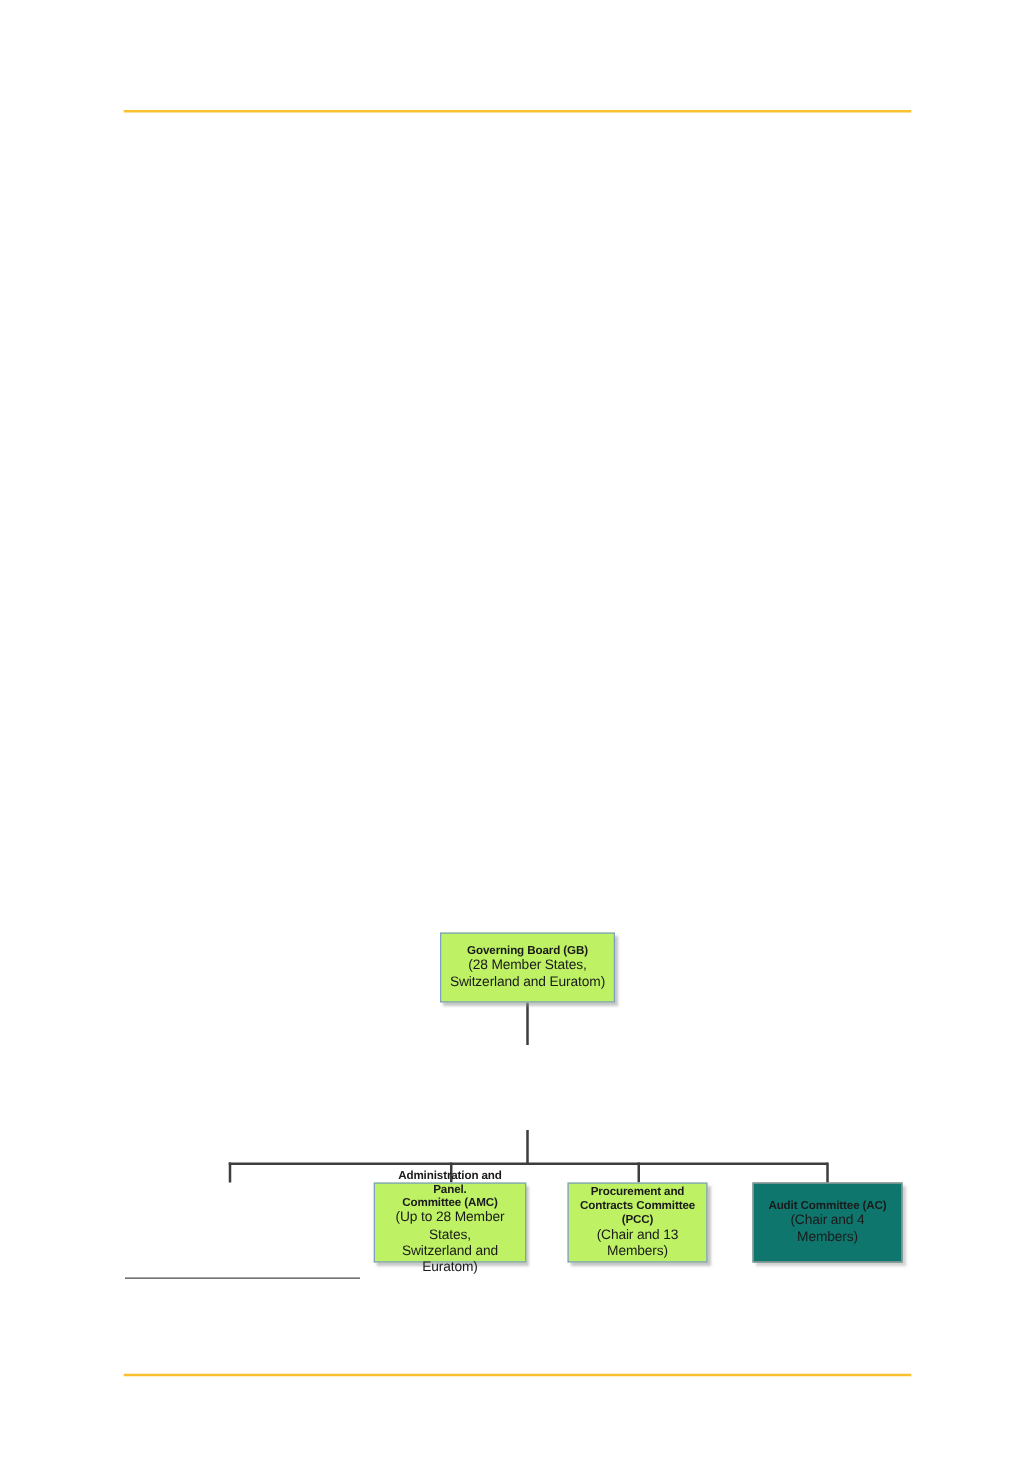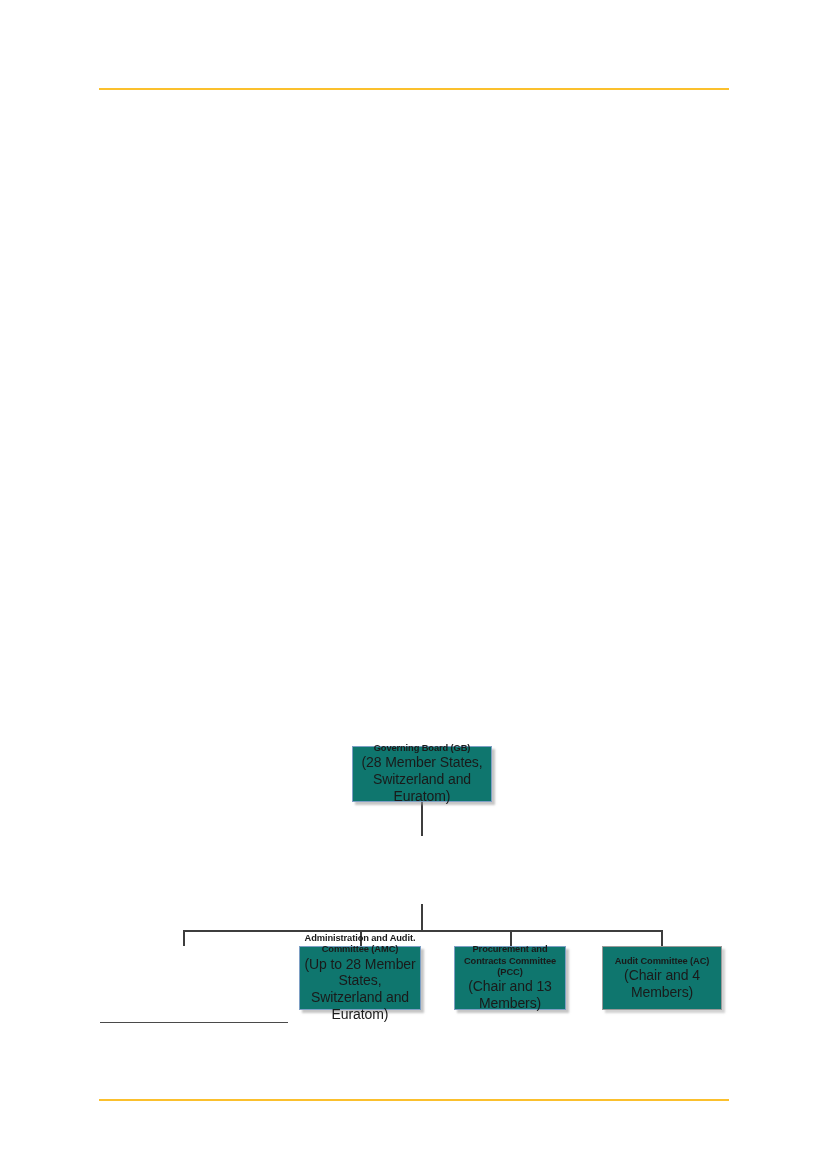--- a/index.html
+++ b/index.html
@@ -49,39 +49,39 @@
     position: absolute;
     left: 0;
     top: 0;
     width: 827px;
     height: 1170px;
   }
 
   .node {
     position: absolute;
     box-sizing: border-box;
-    background: #0f766e;
+    background: #bef264;
     border: 1.4px solid #7e9fc4;
     box-shadow: 2.5px 2.5px 2px rgba(150,150,150,0.55);
     text-align: center;
     display: flex;
     flex-direction: column;
     align-items: center;
     justify-content: center;
     padding: 3px 4px;
     line-height: 1.2;
     z-index: 3;
   }
   .node .title {
     font-weight: bold;
     font-size: 9.3px;
     letter-spacing: -0.1px;
   }
   .node .sub {
-    font-size: 14px;
+    font-size: 11px;
     letter-spacing: -0.1px;
   }
   .node.plain {
     background: #0f766e;
     border: 1.6px solid #9a9a9a;
     box-shadow: 2.5px 2.5px 2px rgba(165,165,165,0.5);
   }
 
   
   #node-gb  { left: 352px; top: 746px; width: 140px; height: 56px; }
@@ -130,21 +130,21 @@
 
   <div class="node" id="node-gb">
     <div class="title">Governing Board (GB)</div>
     <div class="sub">(28 Member States,</div>
     <div class="sub">Switzerland and Euratom)</div>
   </div>
 
 
 
   <div class="node" id="node-amc">
-    <div class="title">Administration and Audit.</div>
+    <div class="title">Administration and Panel.</div>
     <div class="title">Committee (AMC)</div>
     <div class="sub">(Up to 28 Member States,</div>
     <div class="sub">Switzerland and Euratom)</div>
   </div>
 
   <div class="node" id="node-pcc">
     <div class="title">Procurement and</div>
     <div class="title">Contracts Committee</div>
     <div class="title">(PCC)</div>
     <div class="sub">(Chair and 13 Members)</div>

